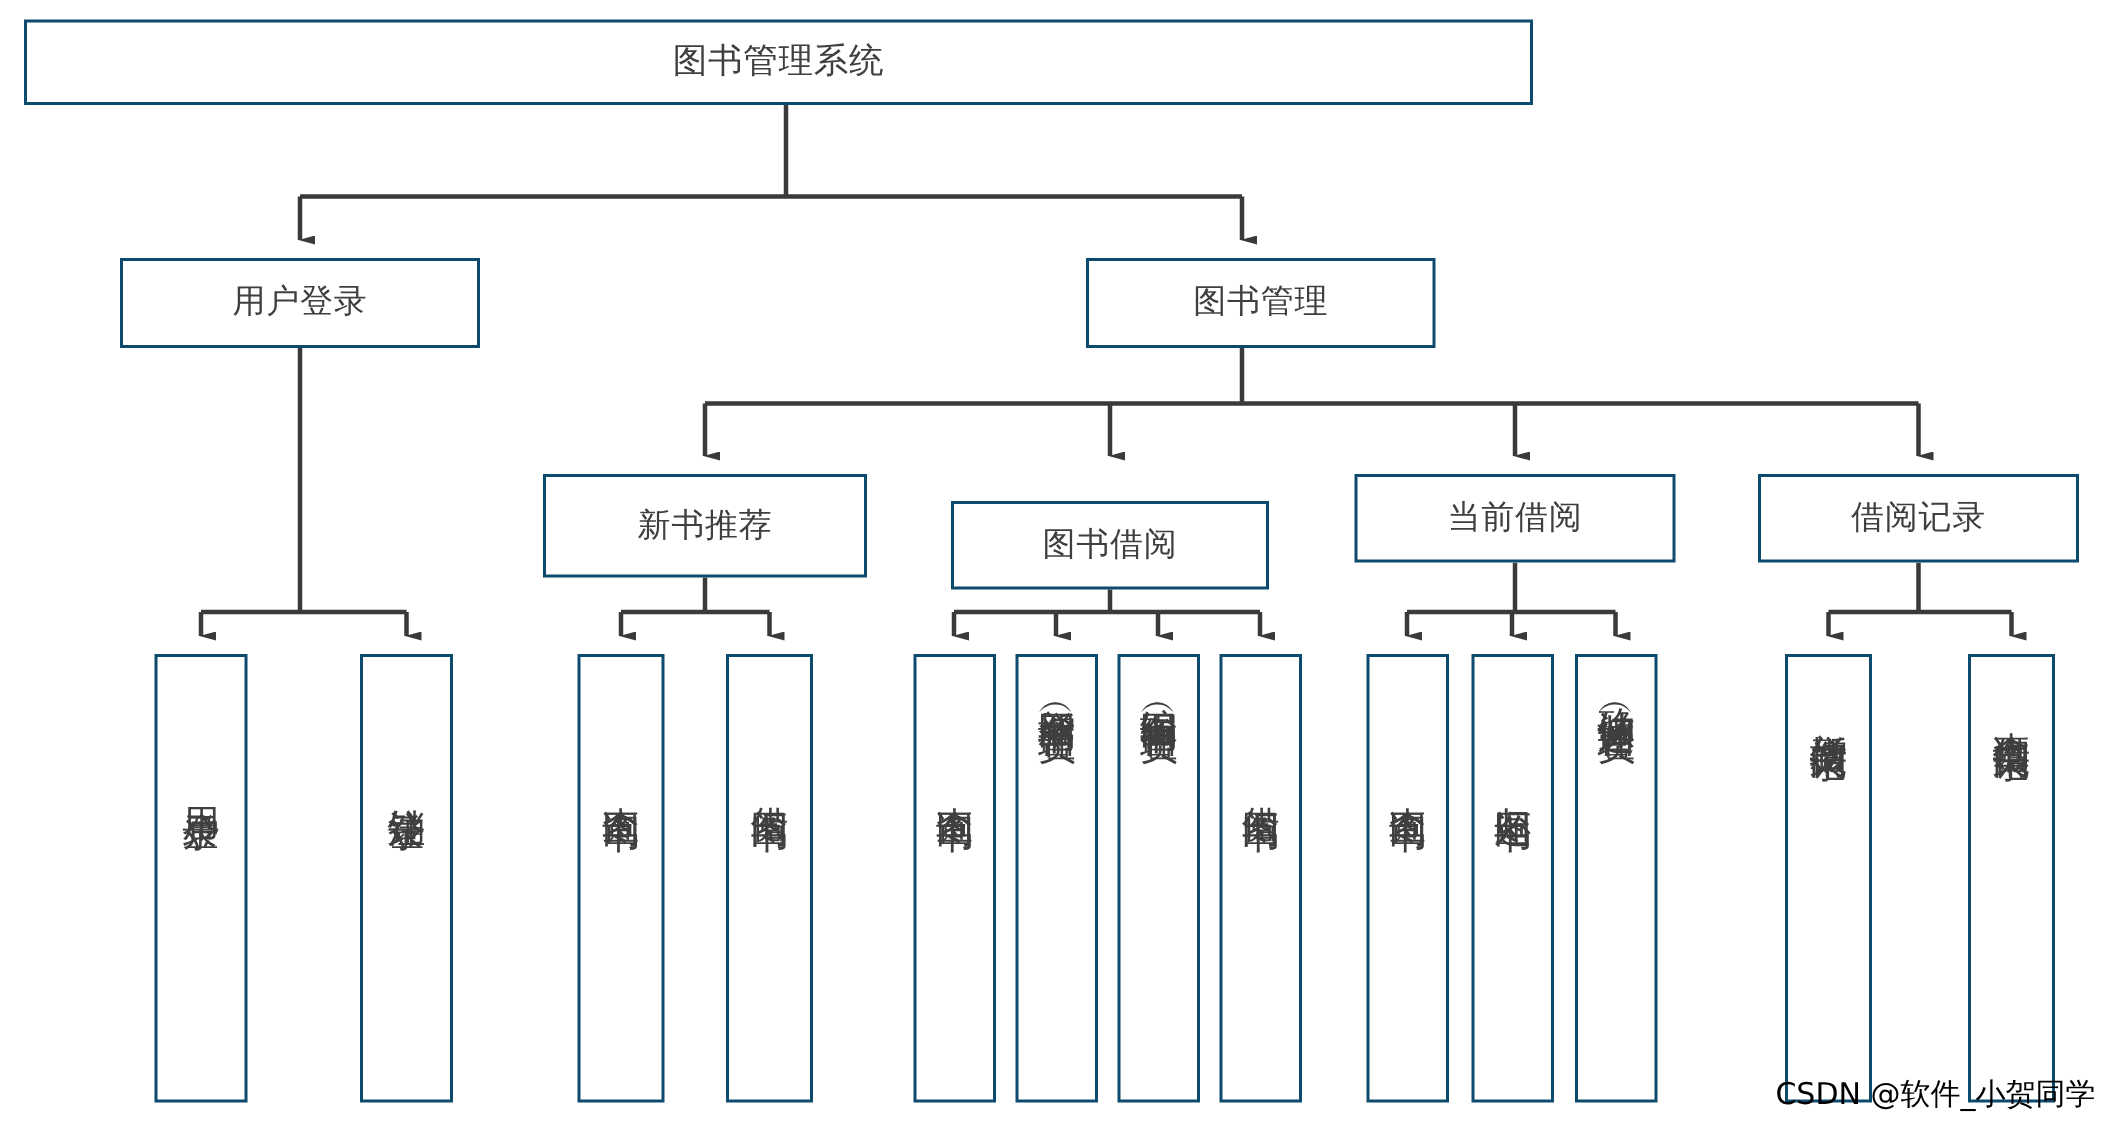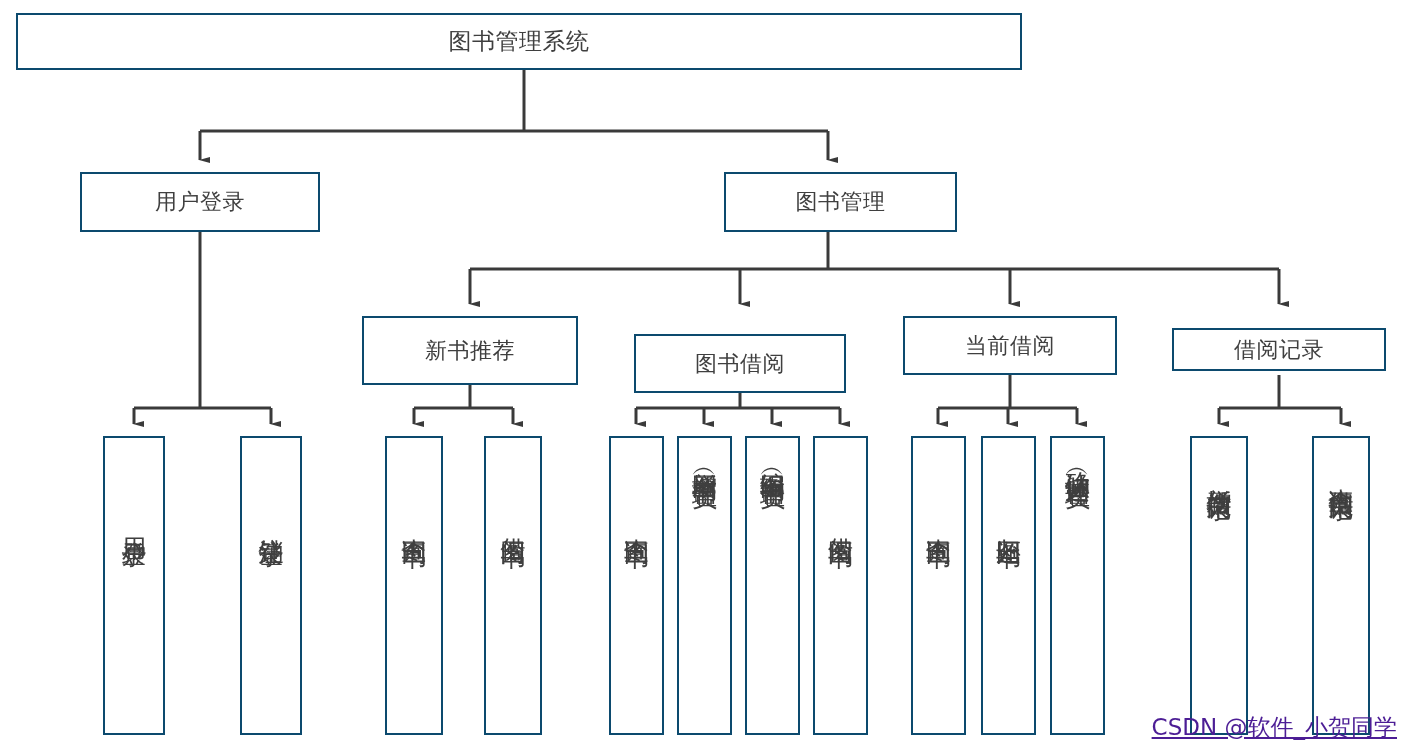--- a/index.html
+++ b/index.html
@@ -64,25 +64,24 @@
   .node-v.fit-mid {
     padding-top: 80px;
   }
   .node-v.fit-high {
     padding-top: 30px;
   }
   #watermark {
     position: absolute;
     right: 8px;
     bottom: 4px;
-    font-size: 23px;
-    color: #4c1d95;
+    font-size: 20px;
+    color: #000000;
     white-space: nowrap;
     pointer-events: none;
-    text-decoration: underline;
   }
 </style>
 </head>
 <body>
 
 <div id="diagram-root">
 
   <svg id="edges-layer" viewBox="0 0 1405 747" xmlns="http://www.w3.org/2000/svg">
     <defs>
       <marker id="arrow-head" markerWidth="10" markerHeight="12" refX="3" refY="10" orient="auto" markerUnits="userSpaceOnUse">
@@ -138,21 +137,21 @@
       </div>
       <div class="node-box node-l3 node-h" style="left: 362px; top: 316px; width: 216px; height: 69px;">
         <span class="node-label">新书推荐</span>
       </div>
       <div class="node-box node-l3 node-h" style="left: 634px; top: 334px; width: 212px; height: 59px;">
         <span class="node-label">图书借阅</span>
       </div>
       <div class="node-box node-l3 node-h" style="left: 903px; top: 316px; width: 214px; height: 59px;">
         <span class="node-label">当前借阅</span>
       </div>
-      <div class="node-box node-l3 node-h" style="left: 1172px; top: 328px; width: 214px; height: 43px;">
+      <div class="node-box node-l3 node-h" style="left: 1172px; top: 316px; width: 214px; height: 59px;">
         <span class="node-label">借阅记录</span>
       </div>
       <div class="node-box node-leaf node-v fit-mid" style="left: 103px; top: 436px; width: 62px; height: 299px;">
         <span class="node-label">用户登录</span>
       </div>
       <div class="node-box node-leaf node-v fit-mid" style="left: 240px; top: 436px; width: 62px; height: 299px;">
         <span class="node-label">注销登录</span>
       </div>
       <div class="node-box node-leaf node-v fit-mid" style="left: 385px; top: 436px; width: 58px; height: 299px;">
         <span class="node-label">查询图书</span>

